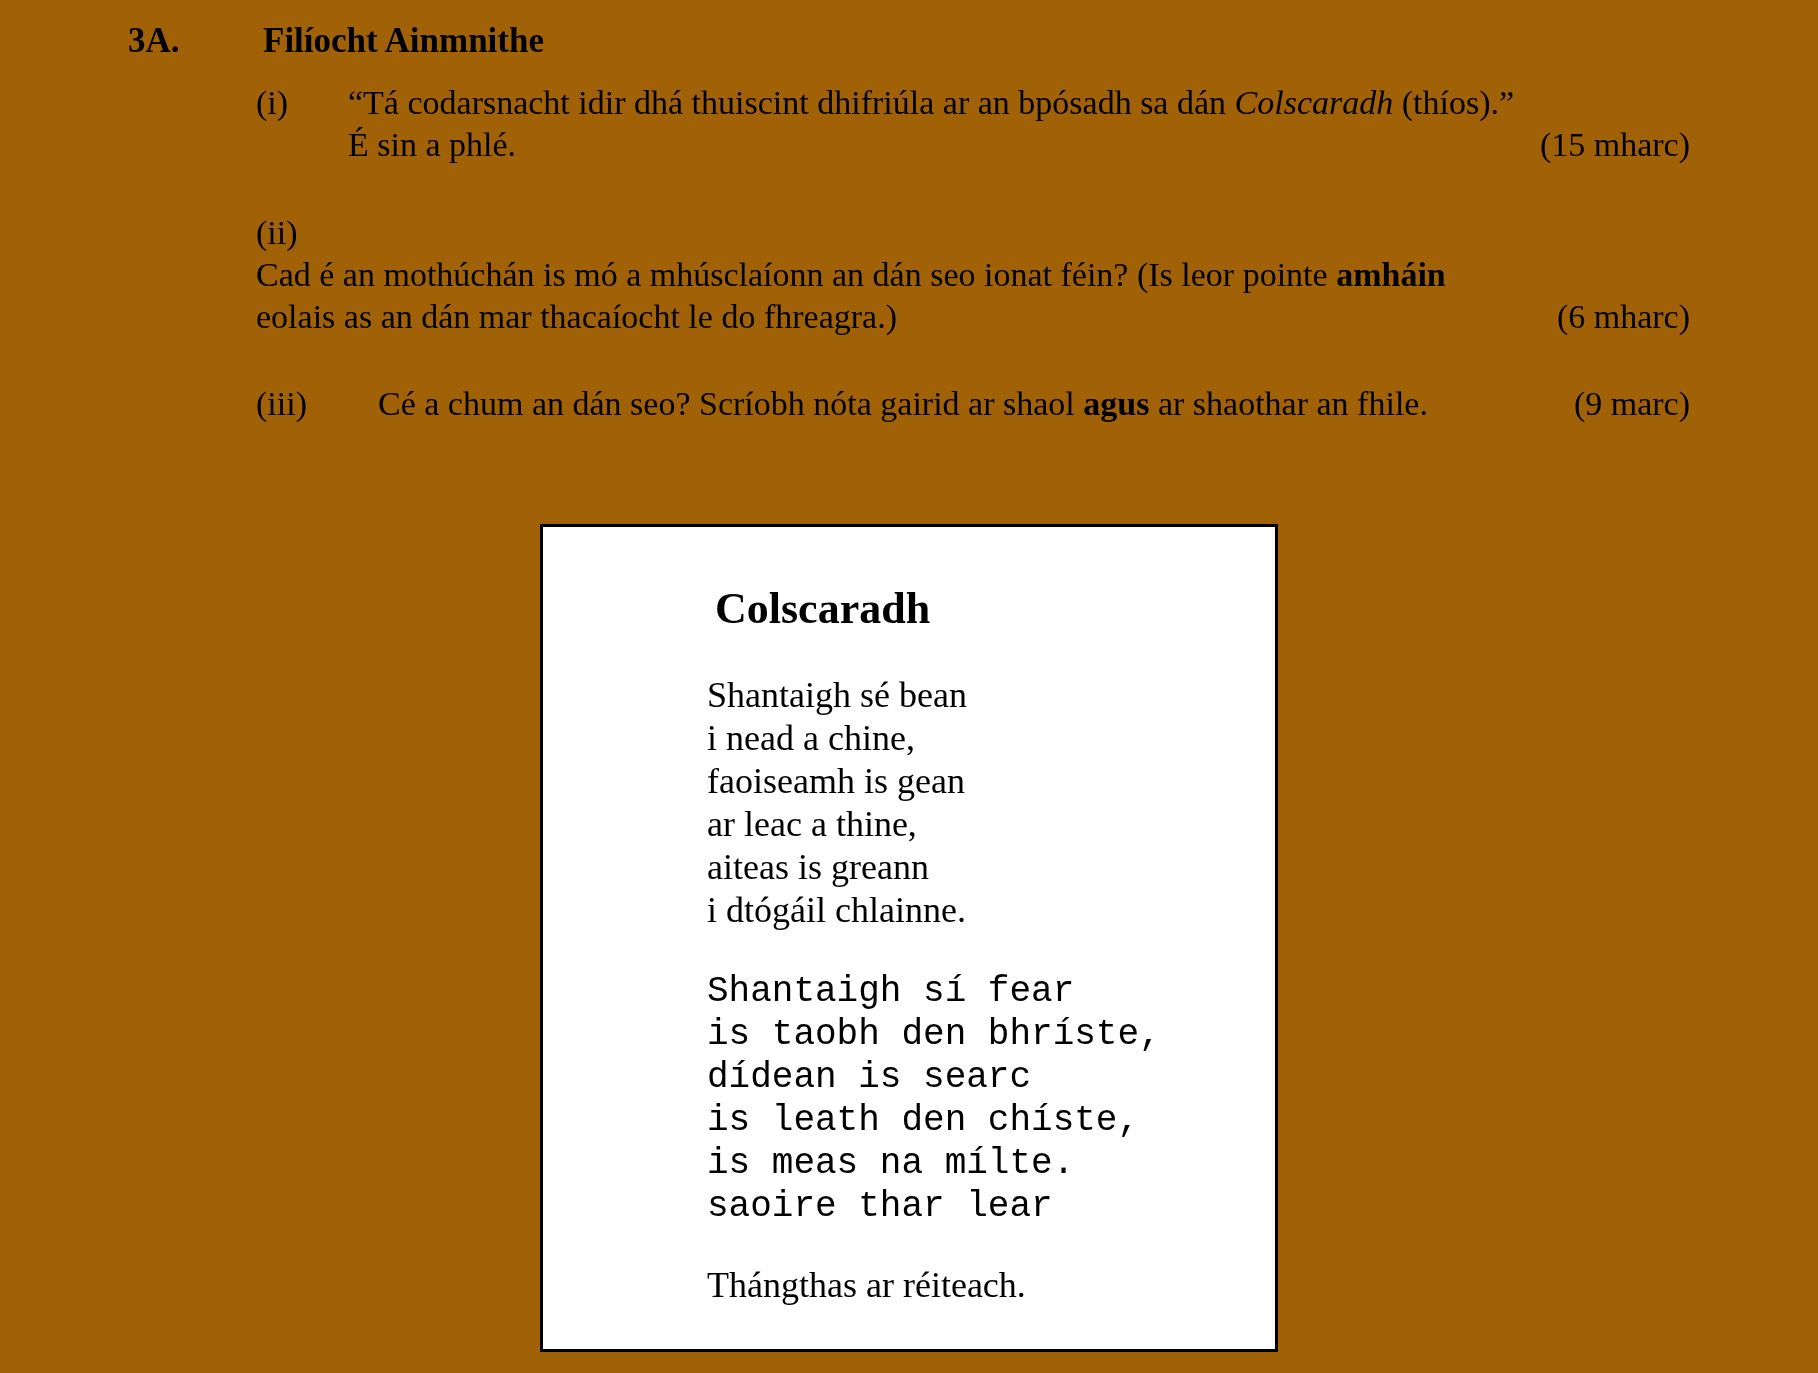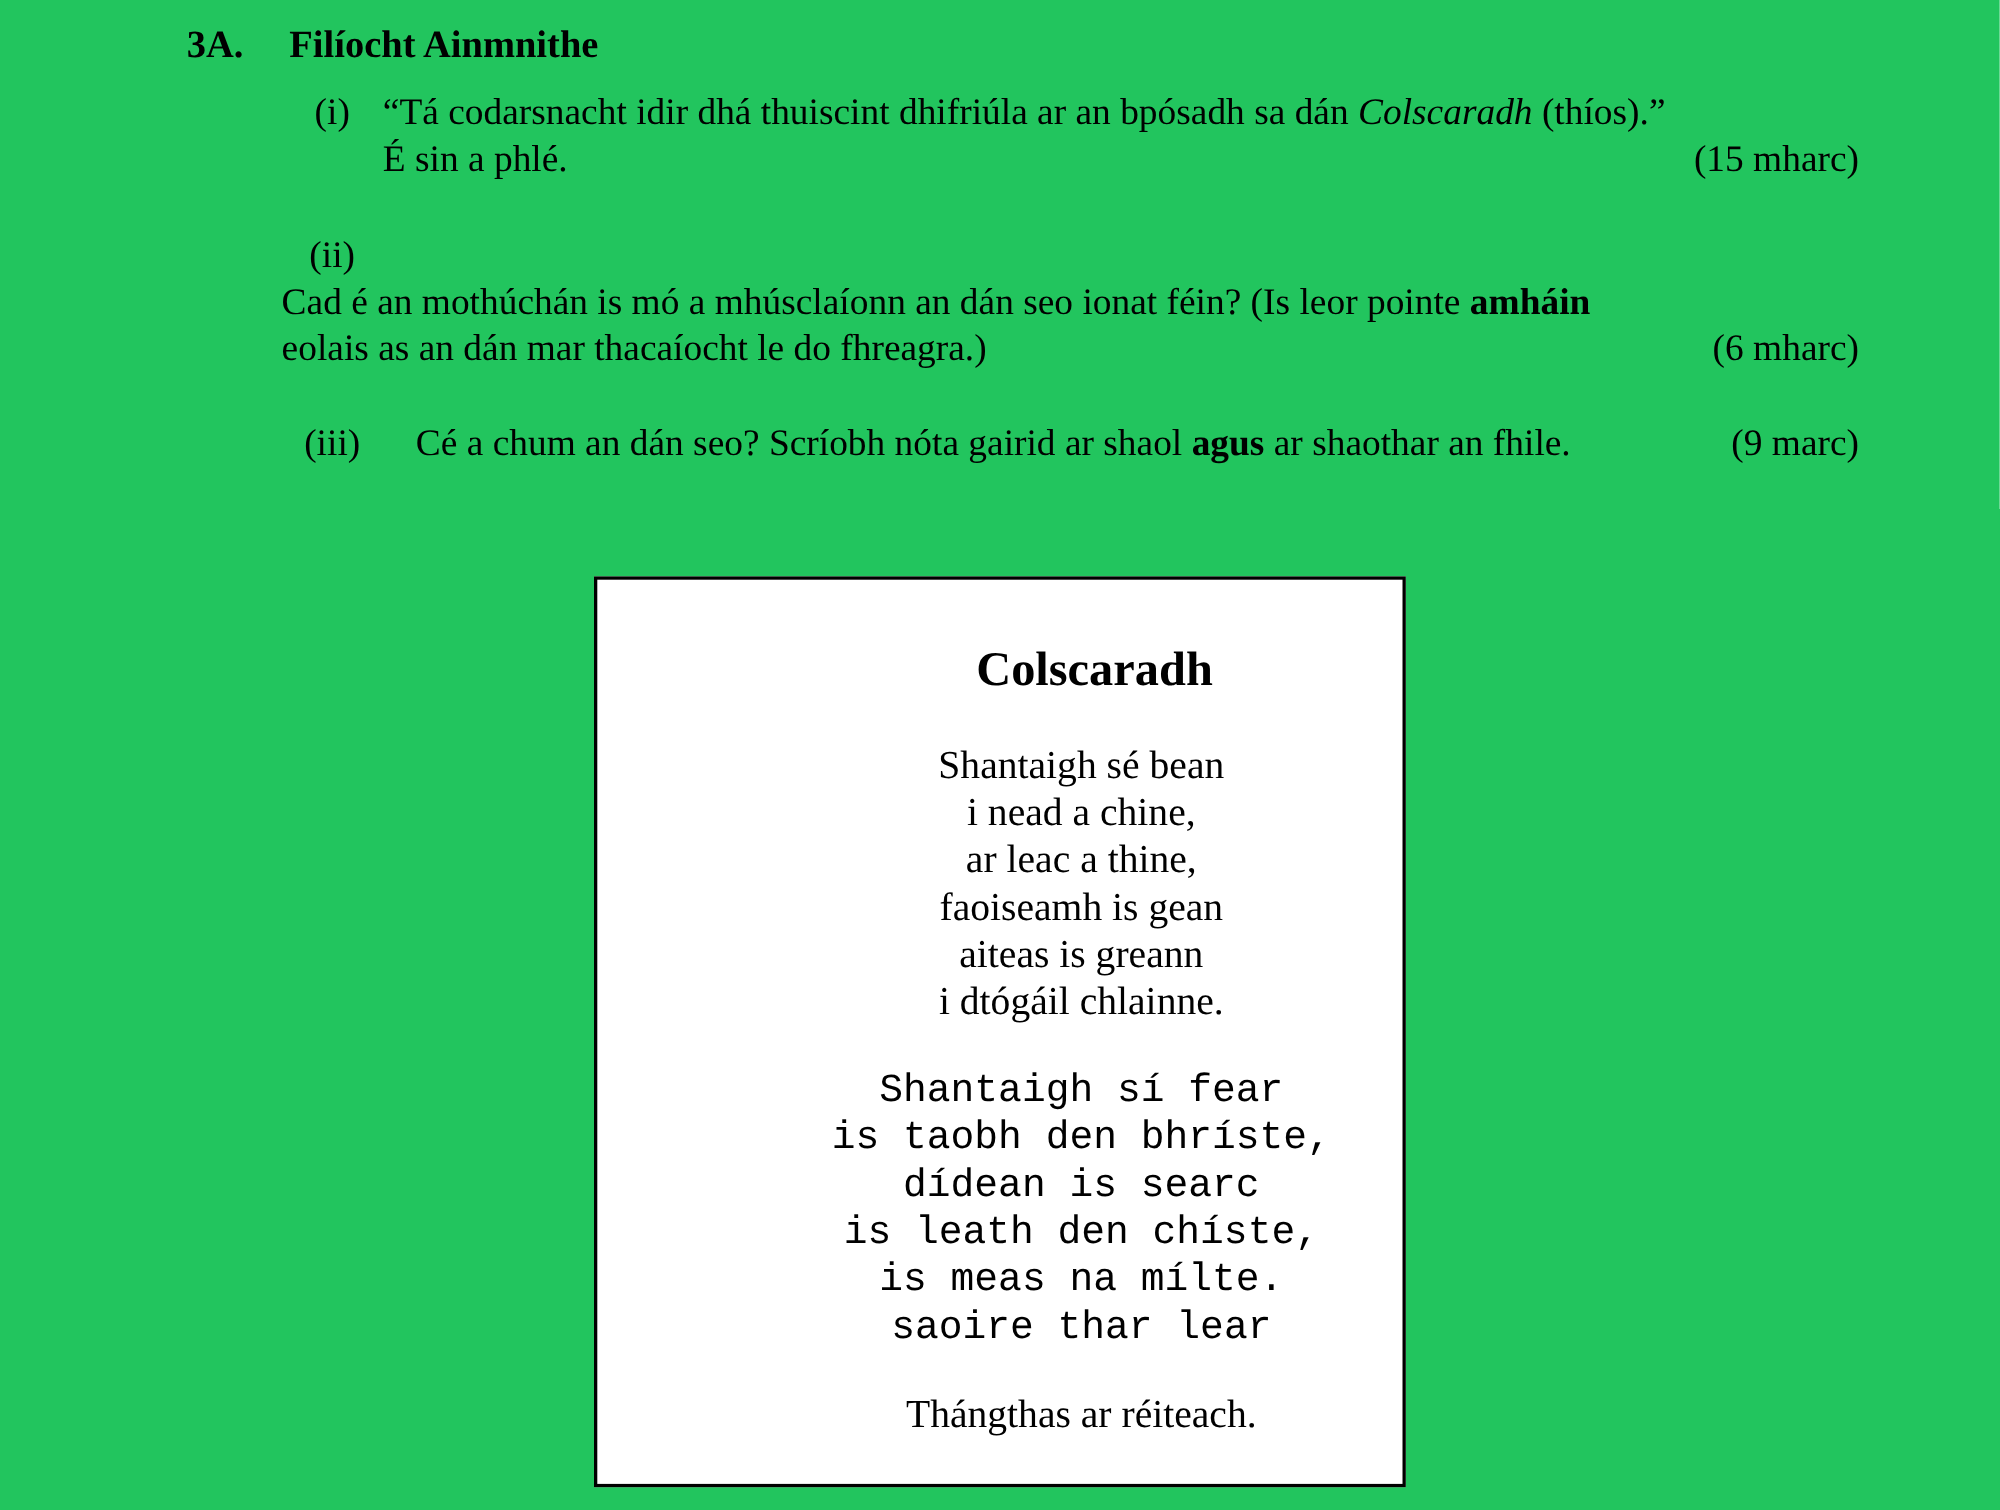--- a/index.html
+++ b/index.html
@@ -6,23 +6,22 @@
     margin: 0;
     padding: 0;
     background: #ffffff;
     color: #000000;
     font-family: "Liberation Serif", serif;
   }
   .page {
     position: relative;
     width: 1818px;
     height: 1373px;
-    background: #22c55e;
+    background: #a16207;
     overflow: hidden;
-    text-align: center;
   }
   
   .heading {
     display: flex;
     padding: 20px 128px 0 128px;
     font-size: 35px;
     line-height: 42px;
     font-weight: bold;
   }
   .heading-number { width: 135px; flex-shrink: 0; }
@@ -114,22 +113,22 @@
       </div>
     </div>
   </div>
 
   <div class="poem-box">
     <div class="poem-title">Colscaradh</div>
 
     <div class="stanza stanza-1">
       <div class="poem-line">Shantaigh sé bean</div>
       <div class="poem-line">i nead a chine,</div>
+      <div class="poem-line">faoiseamh is gean</div>
       <div class="poem-line">ar leac a thine,</div>
-      <div class="poem-line">faoiseamh is gean</div>
       <div class="poem-line">aiteas is greann</div>
       <div class="poem-line">i dtógáil chlainne.</div>
     </div>
 
     <div class="stanza stanza-2">
       <div class="poem-line">Shantaigh sí fear</div>
       <div class="poem-line">is taobh den bhríste,</div>
       <div class="poem-line">dídean is searc</div>
       <div class="poem-line">is leath den chíste,</div>
       <div class="poem-line">is meas na mílte.</div>

